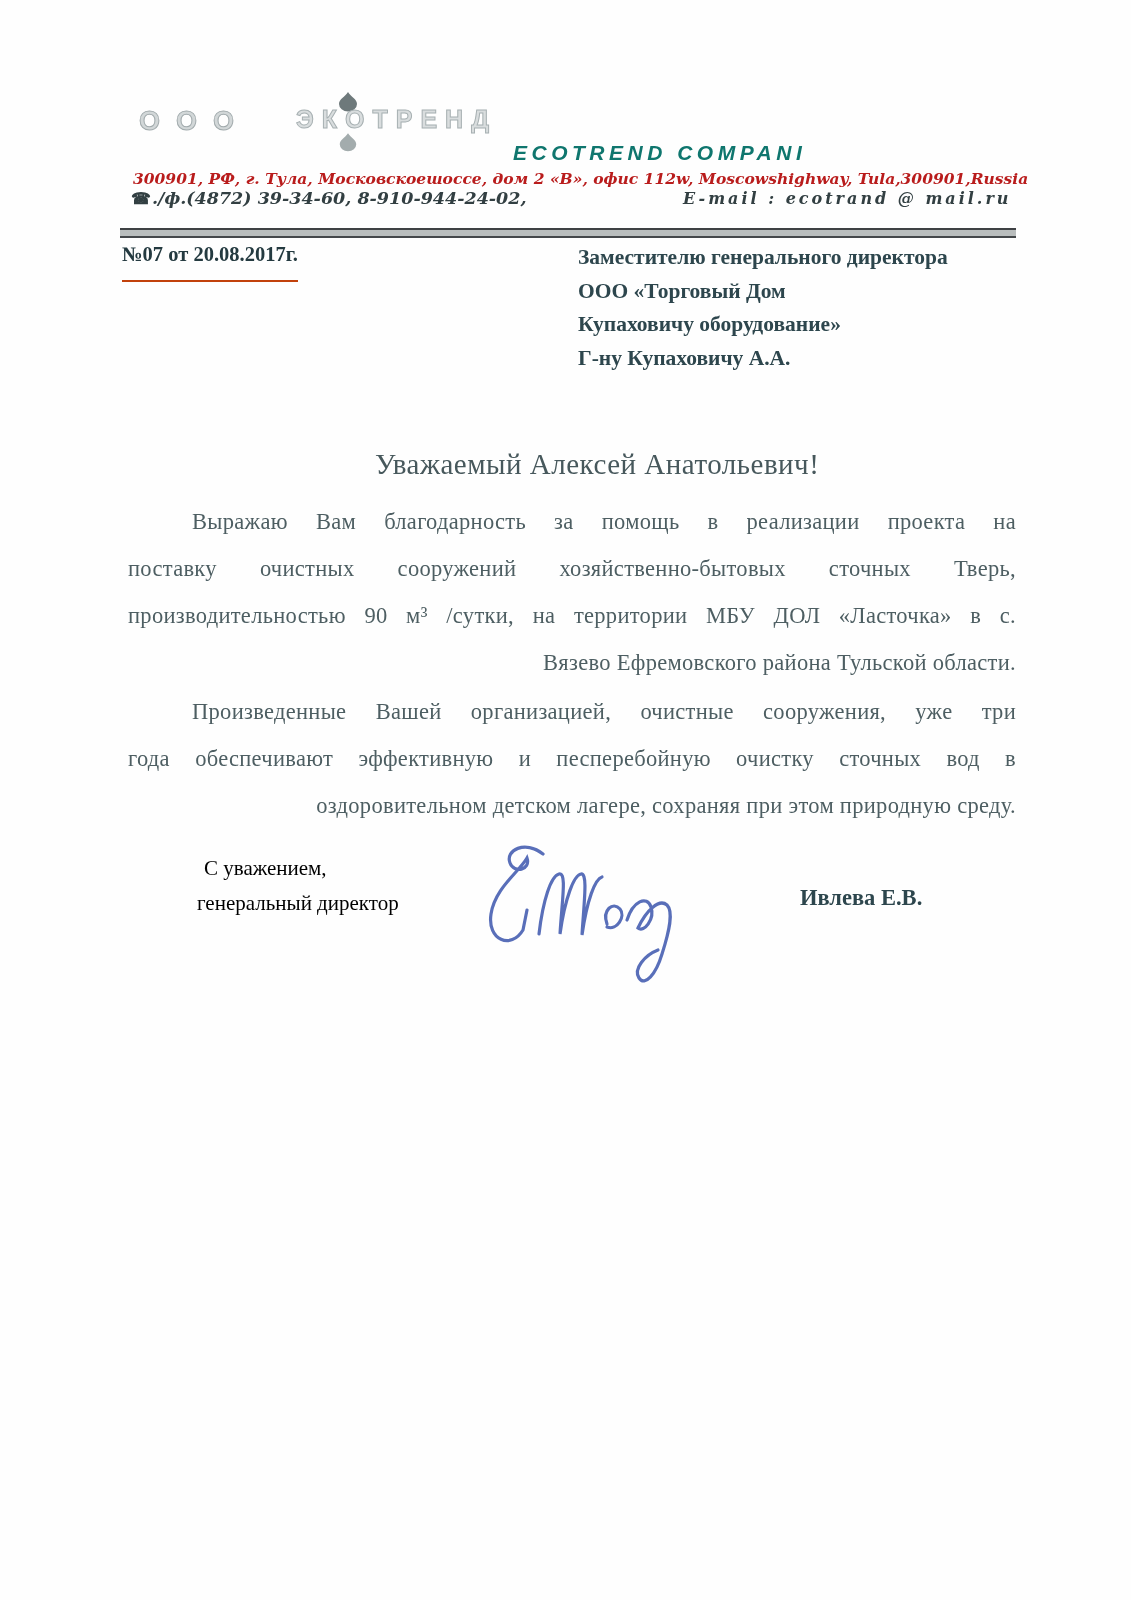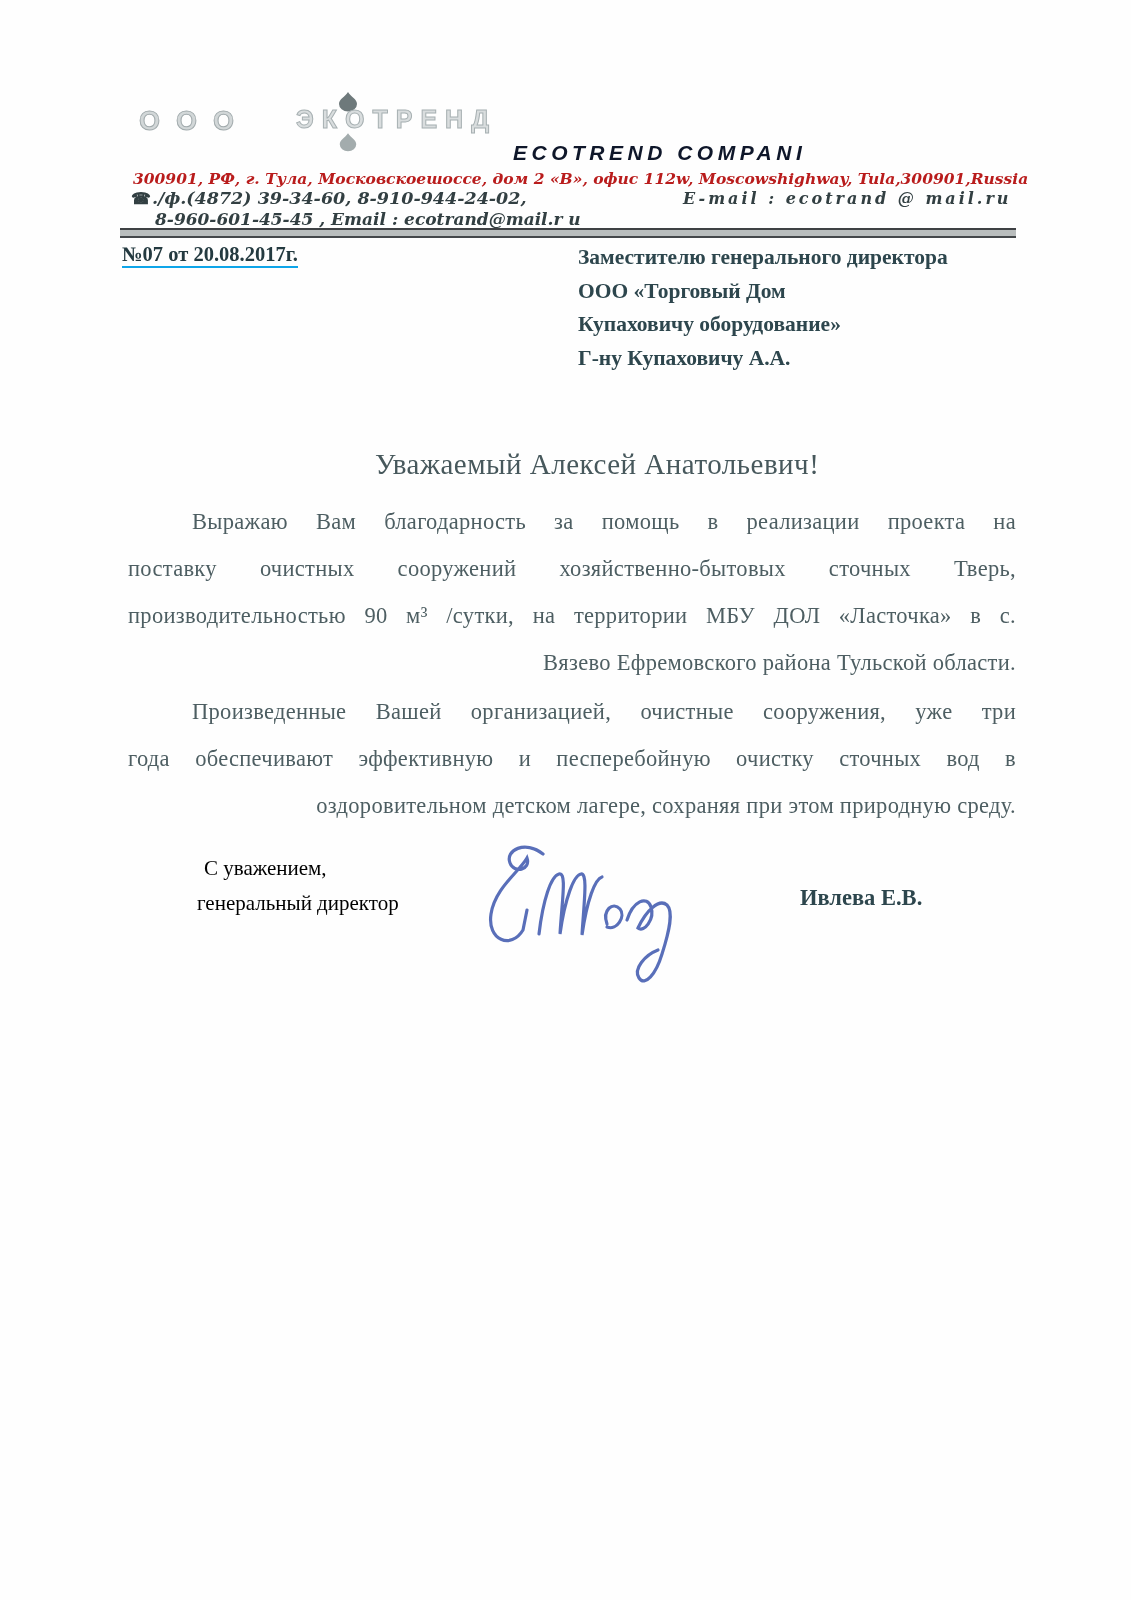--- a/index.html
+++ b/index.html
@@ -39,21 +39,21 @@
   }
   .leaf { position: absolute; }
   .company-en {
     position: absolute;
     left: 513px; top: 141px;
     font-family: "Liberation Sans", sans-serif;
     font-style: italic;
     font-weight: bold;
     font-size: 21px;
     letter-spacing: 4.5px;
-    color: #0f172a;
+    color: #0f766e;
     white-space: nowrap;
   }
   .hdr-address {
     position: absolute;
     left: 133px; top: 169px;
     font-family: "DejaVu Serif", serif;
     font-style: italic;
     font-weight: bold;
     font-size: 15.5px;
     color: #b91c1c;
@@ -104,22 +104,22 @@
     border-bottom: 2px solid #44474a;
   }
 
   
   .ref-line {
     position: absolute;
     left: 122px; top: 243px;
     font-size: 20.5px;
     font-weight: bold;
     color: #243a40;
-    border-bottom: 2px solid #0ea5e9;
-    padding-bottom: 0;
+    border-bottom: 2px solid #c2410c;
+    padding-bottom: 14px;
     white-space: nowrap;
   }
   .addressee {
     position: absolute;
     left: 578px; top: 241px;
     width: 470px;
     font-size: 21.5px;
     font-weight: bold;
     color: #2d464d;
     line-height: 33.5px;
@@ -195,21 +195,20 @@
   </svg>
 
   <div class="company-en">ECOTREND COMPANI</div>
 
   <div class="hdr-address">300901, РФ, г. Тула, Московскоешоссе, дом 2 «В», офис 112w, Moscowshighway, Tula,300901,Russia</div>
 
   <div class="hdr-phone1"><span class="phone-glyph">☎</span><span>./ф.(4872) 39-34-60,  8-910-944-24-02,</span></div>
 
   <div class="hdr-email">E-mail : ecotrand @ mail.ru</div>
 
-  <div class="hdr-phone2">8-960-601-45-45 , Email  :  ecotrand@mail.r u</div>
 
   <div class="divider"></div>
 
   <div class="ref-line">№07 от 20.08.2017г.</div>
 
   <div class="addressee">
     <div>Заместителю генерального директора</div>
     <div>ООО «Торговый Дом</div>
     <div>Купаховичу оборудование»</div>
     <div>Г-ну Купаховичу А.А.</div>

